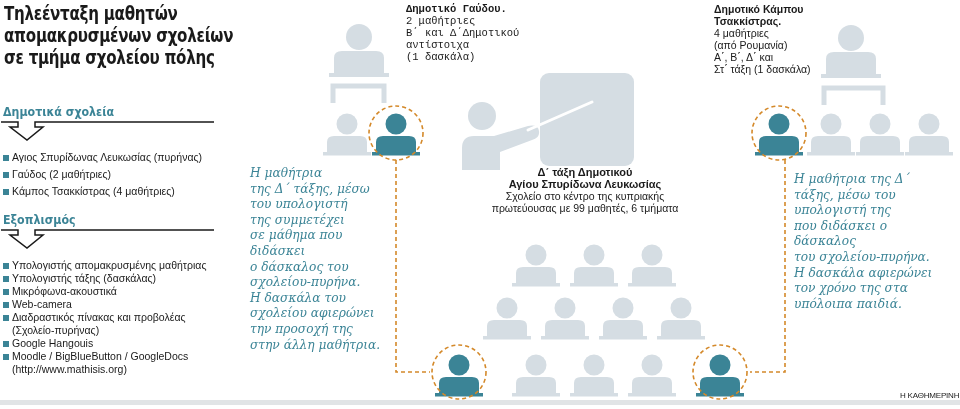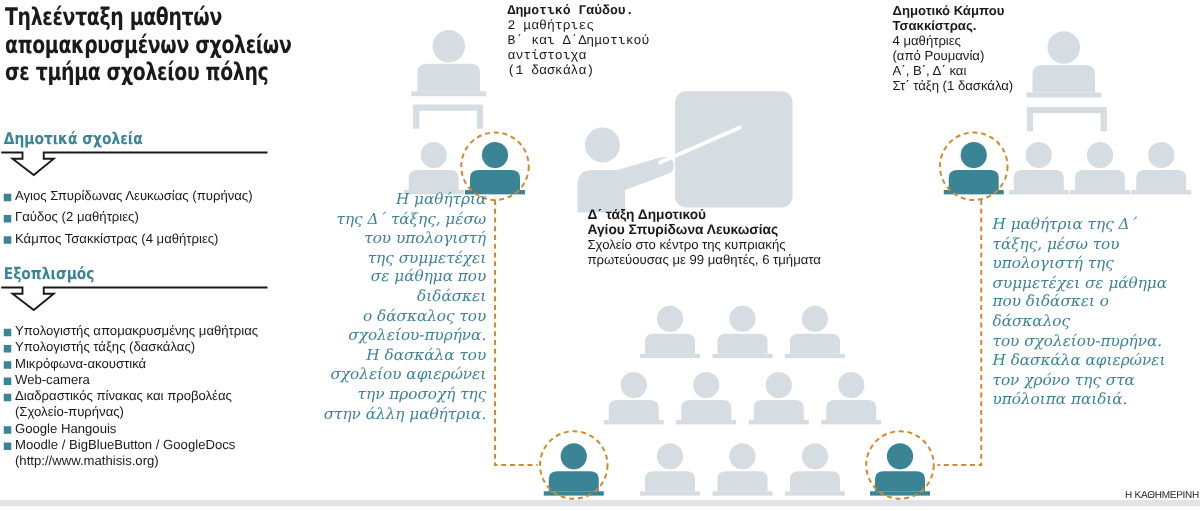--- a/index.html
+++ b/index.html
@@ -136,47 +136,46 @@
 
 <div class="abs blurb" style="left:714px; top:3px;">
   <b>Δημοτικό Κάμπου</b><br>
   <b>Τσακκίστρας.</b>
   <div>4 μαθήτριες</div>
   <div>(από Ρουμανία)</div>
   <div>Α΄, Β΄, Δ΄ και</div>
   <div>Στ΄ τάξη (1 δασκάλα)</div>
 </div>
 
-<div class="abs blurb" style="left:470px; top:166px; width:230px; ">
+<div class="abs blurb" style="left:470px; top:166px; width:230px; text-align:center;">
   <b style="font-size:11px">Δ΄ τάξη Δημοτικού</b><br>
   <b style="font-size:11px">Αγίου Σπυρίδωνα Λευκωσίας</b>
   <div>Σχολείο στο κέντρο της κυπριακής</div>
   <div>πρωτεύουσας με 99 μαθητές, 6 τμήματα</div>
 </div>
 
-<div class="abs note" style="left:250px; top:152px; width:139px; text-align:right;">
+<div class="abs note" style="left:250px; top:166px; width:139px; ">
   <div>Η μαθήτρια</div>
   <div>της Δ΄ τάξης, μέσω</div>
   <div>του υπολογιστή</div>
   <div>της συμμετέχει</div>
   <div>σε μάθημα που</div>
   <div>διδάσκει</div>
   <div>ο δάσκαλος του</div>
   <div>σχολείου-πυρήνα.</div>
   <div>Η δασκάλα του</div>
   <div>σχολείου αφιερώνει</div>
   <div>την προσοχή της</div>
   <div>στην άλλη μαθήτρια.</div>
 </div>
 
 <div class="abs note" style="left:794px; top:172px; width:160px;">
   <div>Η μαθήτρια της Δ΄</div>
   <div>τάξης, μέσω του</div>
   <div>υπολογιστή της</div>
-  <div>συμμετέχει σε μάθημα</div>
   <div>που διδάσκει ο</div>
   <div>δάσκαλος</div>
   <div>του σχολείου-πυρήνα.</div>
   <div>Η δασκάλα αφιερώνει</div>
   <div>τον χρόνο της στα</div>
   <div>υπόλοιπα παιδιά.</div>
 </div>
 
 <div class="abs credit" style="left:900px; top:391px;">Η ΚΑΘΗΜΕΡΙΝΗ</div>
 

